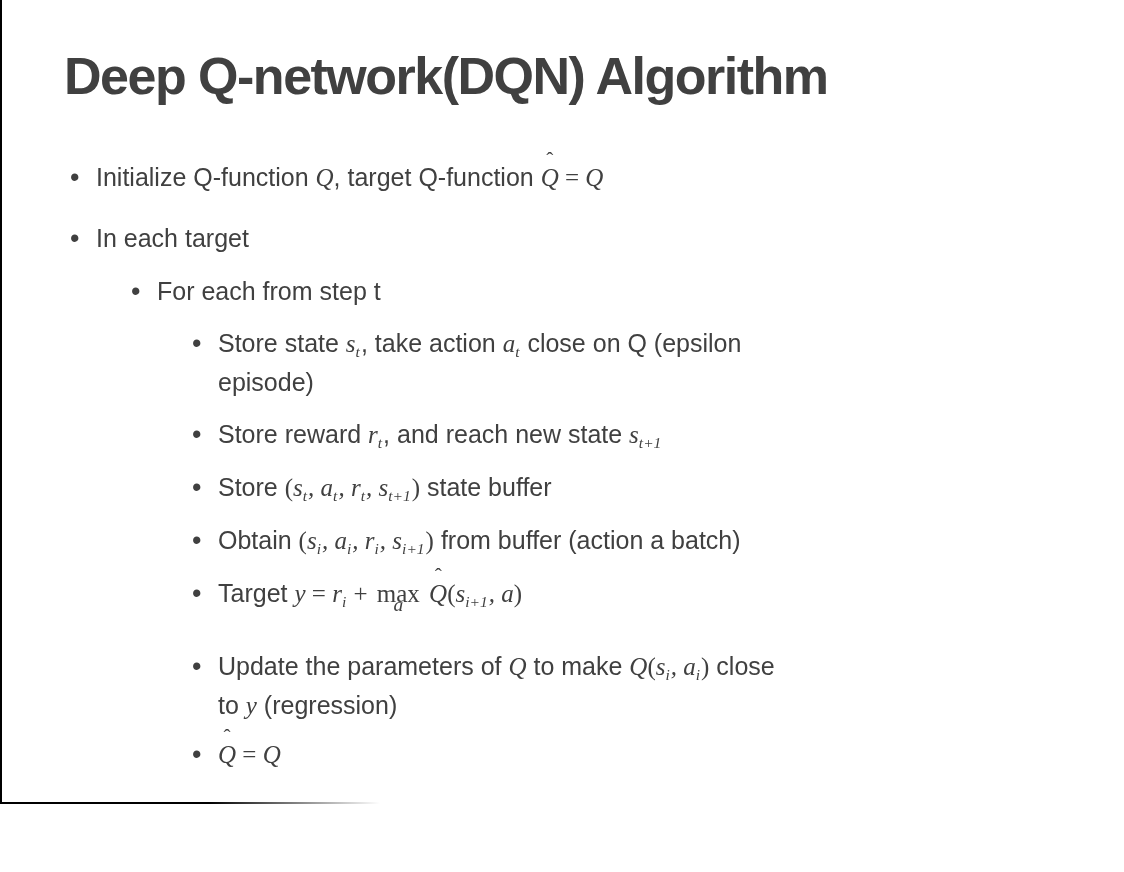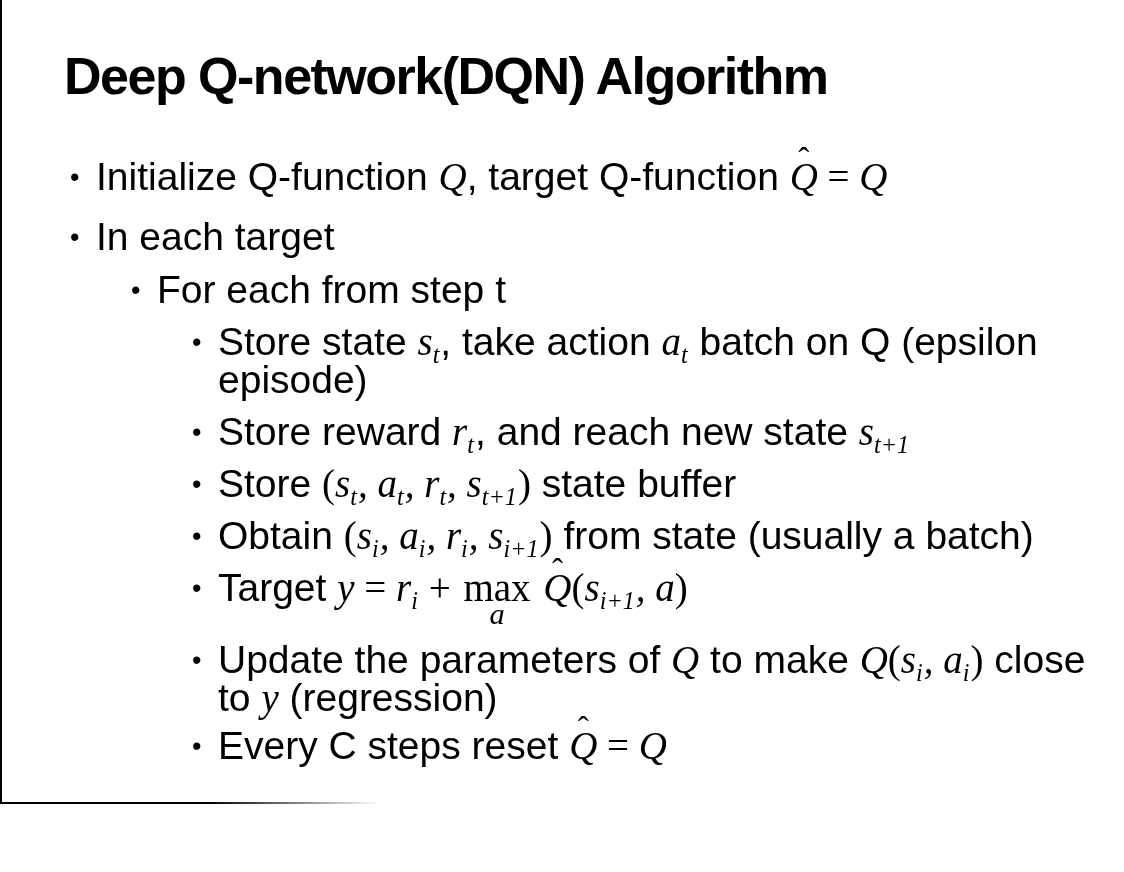--- a/index.html
+++ b/index.html
@@ -1,20 +1,20 @@
 <!DOCTYPE html>
 <html><head>
 <meta charset="utf-8">
 <style>
   html,body{margin:0;padding:0;background:#ffffff;}
   .slide{
     position:relative;
     width:1124px;height:804px;
     background:#ffffff;
-    color:#000000;
+    color:#404040;
     font-family:"Liberation Sans",sans-serif;
     overflow:hidden;
   }
   .edge-left{
     position:absolute;left:0;top:0;width:2px;height:872px;background:#000000;
   }
   .edge-bottom{
     position:absolute;left:0;bottom:0;height:2px;width:380px;
     background:linear-gradient(to right,#000000 55%,rgba(0,0,0,0));
   }
@@ -28,21 +28,21 @@
   #bullets{margin-top:54px;}
   .row{display:flex;align-items:flex-start;margin-bottom:14px;}
   .row:nth-child(1){margin-bottom:22px;}
   .row:nth-child(2){margin-bottom:15px;}
   .row:nth-child(8){margin-bottom:34px;}
   .row:nth-child(9){margin-bottom:10px;}
   .lvl1{margin-left:70px;}
   .lvl2{margin-left:131px;}
   .lvl3{margin-left:192px;}
   .bullet{flex:none;width:26px;font-size:27px;line-height:38px;}
-  .content{flex:1;font-size:39px;line-height:38px;}
+  .content{flex:1;font-size:25px;line-height:38px;}
   .mi{font-family:"Liberation Serif",serif;font-style:italic;}
   .mr{font-family:"Liberation Serif",serif;}
   .msub{
     font-family:"Liberation Serif",serif;font-style:italic;
     font-size:62%;line-height:0;position:relative;top:0.32em;margin-right:1px;
   }
   .hatwrap{
     position:relative;display:inline-block;
     font-family:"Liberation Serif",serif;font-style:italic;
   }
@@ -74,40 +74,40 @@
       <div class="row lvl1">
         <span class="bullet">•</span>
         <span class="content"><span class="tx">In each target</span></span>
       </div>
       <div class="row lvl2">
         <span class="bullet">•</span>
         <span class="content"><span class="tx">For each from step t</span></span>
       </div>
       <div class="row lvl3">
         <span class="bullet">•</span>
-        <span class="content"><span class="tx">Store state </span><span class="mi">s</span><span class="msub">t</span><span class="tx">, take action </span><span class="mi">a</span><span class="msub">t</span><span class="tx"> batch on Q (epsilon</span><br><span class="tx">episode)</span></span>
+        <span class="content"><span class="tx">Store state </span><span class="mi">s</span><span class="msub">t</span><span class="tx">, take action </span><span class="mi">a</span><span class="msub">t</span><span class="tx"> close on Q (epsilon</span><br><span class="tx">episode)</span></span>
       </div>
       <div class="row lvl3">
         <span class="bullet">•</span>
         <span class="content"><span class="tx">Store reward </span><span class="mi">r</span><span class="msub">t</span><span class="tx">, and reach new state </span><span class="mi">s</span><span class="msub">t+1</span></span>
       </div>
       <div class="row lvl3">
         <span class="bullet">•</span>
         <span class="content"><span class="tx">Store </span><span class="mr">(</span><span class="mi">s</span><span class="msub">t</span><span class="mi">, a</span><span class="msub">t</span><span class="mi">, r</span><span class="msub">t</span><span class="mi">, s</span><span class="msub">t+1</span><span class="mr">)</span><span class="tx"> state buffer</span></span>
       </div>
       <div class="row lvl3">
         <span class="bullet">•</span>
-        <span class="content"><span class="tx">Obtain </span><span class="mr">(</span><span class="mi">s</span><span class="msub">i</span><span class="mi">, a</span><span class="msub">i</span><span class="mi">, r</span><span class="msub">i</span><span class="mi">, s</span><span class="msub">i+1</span><span class="mr">)</span><span class="tx"> from state (usually a batch)</span></span>
+        <span class="content"><span class="tx">Obtain </span><span class="mr">(</span><span class="mi">s</span><span class="msub">i</span><span class="mi">, a</span><span class="msub">i</span><span class="mi">, r</span><span class="msub">i</span><span class="mi">, s</span><span class="msub">i+1</span><span class="mr">)</span><span class="tx"> from buffer (action a batch)</span></span>
       </div>
       <div class="row lvl3">
         <span class="bullet">•</span>
         <span class="content"><span class="tx">Target </span><span class="mi">y</span><span class="mr"> = </span><span class="mi">r</span><span class="msub">i</span><span class="mr"> + </span><span class="stack"><span>max</span><span class="under">a</span></span><span class="mr"> </span><span class="hatwrap"><span class="hatglyph">ˆ</span>Q</span><span class="mr">(</span><span class="mi">s</span><span class="msub">i+1</span><span class="mi">, a</span><span class="mr">)</span></span>
       </div>
       <div class="row lvl3">
         <span class="bullet">•</span>
         <span class="content"><span class="tx">Update the parameters of </span><span class="mi">Q</span><span class="tx"> to make </span><span class="mi">Q</span><span class="mr">(</span><span class="mi">s</span><span class="msub">i</span><span class="mi">, a</span><span class="msub">i</span><span class="mr">)</span><span class="tx"> close</span><br><span class="tx">to </span><span class="mi">y</span><span class="tx"> (regression)</span></span>
       </div>
       <div class="row lvl3">
         <span class="bullet">•</span>
-        <span class="content"><span class="tx">Every C steps reset </span><span class="hatwrap"><span class="hatglyph">ˆ</span>Q</span><span class="mr"> = </span><span class="mi">Q</span></span>
+        <span class="content"><span class="hatwrap"><span class="hatglyph">ˆ</span>Q</span><span class="mr"> = </span><span class="mi">Q</span></span>
       </div>
     </div>
 </div>
 
 </body></html>

